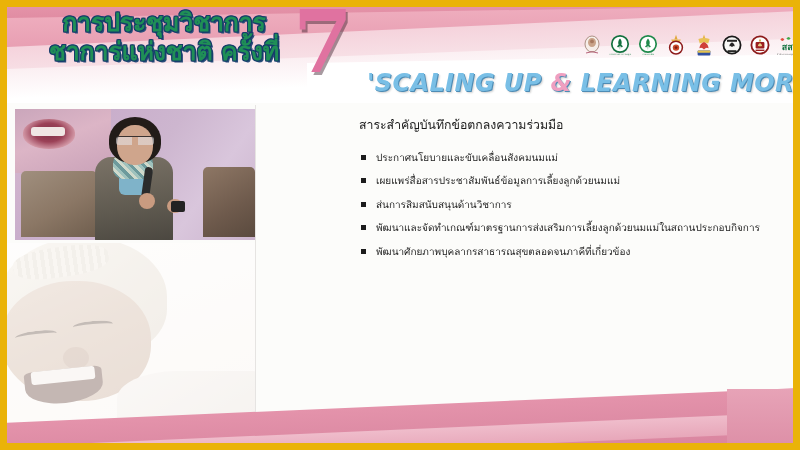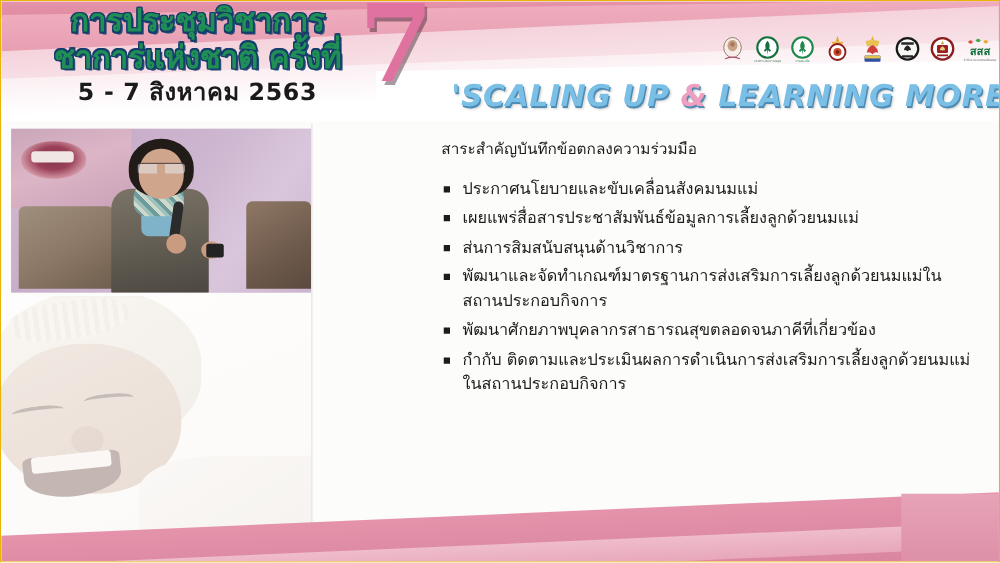--- a/index.html
+++ b/index.html
@@ -7,21 +7,21 @@
     width: 800px; height: 450px;
     font-family: "DejaVu Sans", "Liberation Sans", sans-serif;
     background: #ffffff;
     overflow: hidden;
   }
   #slide {
     position: relative;
     width: 800px; height: 450px;
     background: #fdfdfb;
     overflow: hidden;
-    border: 1px solid #eab308;
+    border: 7px solid #eab308;
   }
 
   
   #header {
     position: absolute; left: 0; top: 0;
     width: 800px; height: 96px;
     overflow: hidden;
     background: #ffffff;
   }
   
@@ -215,21 +215,21 @@
     font-size: 12.3px; line-height: 20.5px;
     color: #1c1c1c;
     font-family: "DejaVu Sans", "Liberation Sans", sans-serif;
     white-space: nowrap;
   }
   #bullets { margin-top: 12px; list-style: none; }
   .bullet {
     position: relative;
     padding-left: 17px;
     margin-bottom: 4px;
-    font-size: 13px; line-height: 19.5px;
+    font-size: 10px; line-height: 19.5px;
     color: #1c1c1c;
   }
   .bullet::before {
     content: "";
     position: absolute; left: 2px; top: 7px;
     width: 5px; height: 5px;
     background: #1c1c1c;
   }
 
   
@@ -265,21 +265,20 @@
   <div id="header">
     <div class="wave wave-a"></div>
     <div class="wave wave-b"></div>
     <div class="wave wave-c"></div>
     <div class="wave wave-d"></div>
     <div class="wave wave-e"></div>
 
     <div id="title-block">
       <div class="thai-line" id="thai-1">การประชุมวิชาการ</div>
       <div class="thai-line" id="thai-2">ชาการ่แห่งชาติ ครั้งที่</div>
-      <div id="thai-date">5 - 7 สิงหาคม 2563</div>
     </div>
 
     <div id="edition-number">7</div>
 
     <div id="logo-row">
       <div class="logo">
         <svg width="22" height="24" viewBox="0 0 22 24">
           <ellipse cx="11" cy="10" rx="7" ry="8" fill="#f6eee9" stroke="#8d6b5a" stroke-width="0.7"></ellipse>
           <path d="M11 4c2.4 0 4 2 4 4.4 0 2.6-1.8 4.6-4 4.6s-4-2-4-4.6C7 6 8.6 4 11 4z" fill="#c9a389"></path>
           <circle cx="11" cy="7.4" r="1.9" fill="#a8795f"></circle>
@@ -393,21 +392,20 @@
 
     <div id="text-pane">
       <div class="lead">สาระสำคัญบันทึกข้อตกลงความร่วมมือ</div>
 
       <ul id="bullets">
         <li class="bullet">ประกาศนโยบายและขับเคลื่อนสังคมนมแม่</li>
         <li class="bullet">เผยแพร่สื่อสารประชาสัมพันธ์ข้อมูลการเลี้ยงลูกด้วยนมแม่</li>
         <li class="bullet">ส่นการสิมสนับสนุนด้านวิชาการ</li>
         <li class="bullet">พัฒนาและจัดทำเกณฑ์มาตรฐานการส่งเสริมการเลี้ยงลูกด้วยนมแม่ในสถานประกอบกิจการ</li>
         <li class="bullet">พัฒนาศักยภาพบุคลากรสาธารณสุขตลอดจนภาคีที่เกี่ยวข้อง</li>
-        <li class="bullet">กำกับ ติดตามและประเมินผลการดำเนินการส่งเสริมการเลี้ยงลูกด้วยนมแม่ในสถานประกอบกิจการ</li>
       </ul>
     </div>
   </div>
 
   <div id="footer">
     <div class="f-base"></div>
     <div class="f-hi"></div>
     <div class="f-right"></div>
   </div>
 

